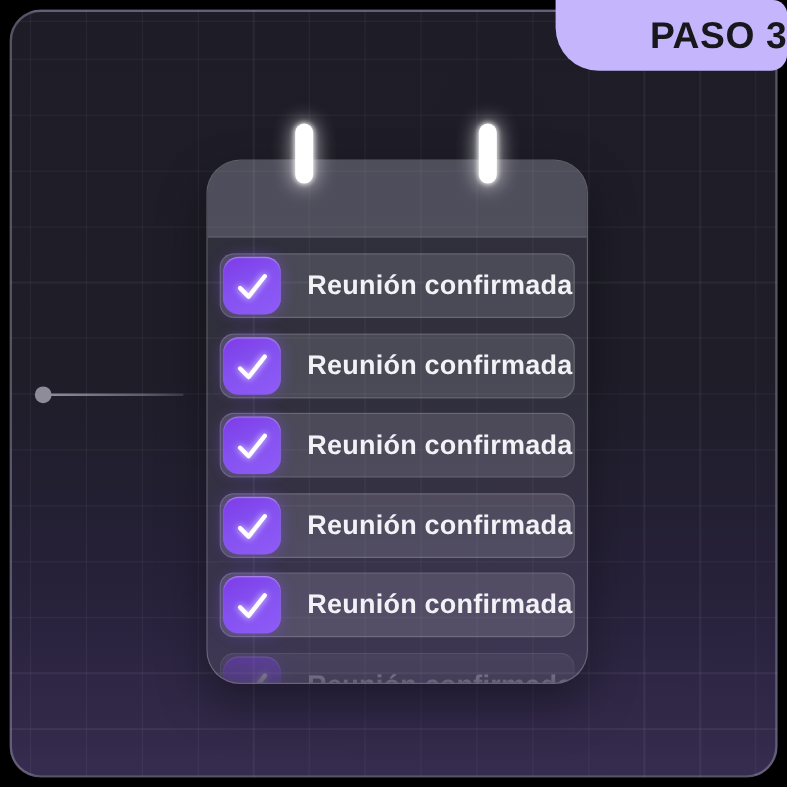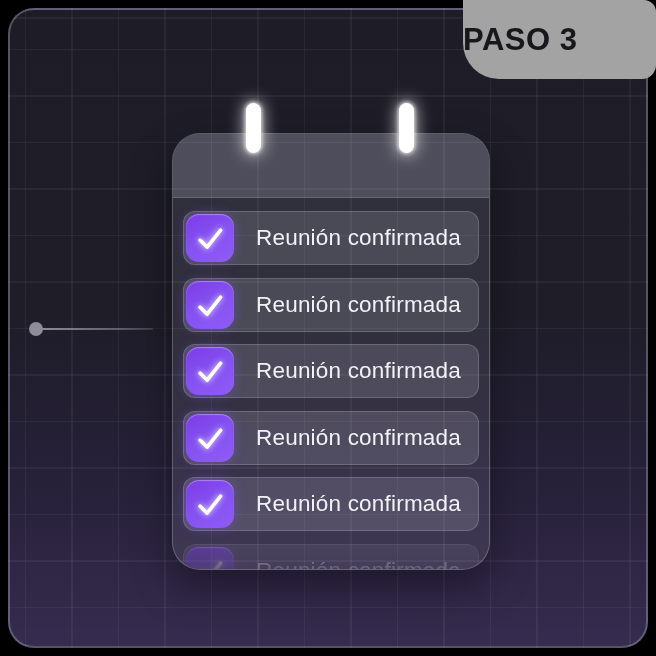--- a/index.html
+++ b/index.html
@@ -96,38 +96,38 @@
     border-radius: 13px;
     background: linear-gradient(150deg, #7d3be8 0%, #8450f0 45%, #8f5cf7 100%);
     box-shadow: inset 0 1px 1px rgba(255,255,255,0.35), 0 0 12px rgba(134,84,245,0.45);
     display: flex; align-items: center; justify-content: center;
   }
   .checkbox svg { filter: drop-shadow(0 0 3px rgba(255,255,255,0.85)); }
   .row-label {
     margin-left: 22px;
     color: #f2f1f6;
     font-size: 22.5px;
-    font-weight: 400;
+    font-weight: 700;
     letter-spacing: 0.2px;
     white-space: nowrap;
   }
   .row-faded {
     opacity: 0.6;
     -webkit-mask-image: linear-gradient(to bottom, rgba(0,0,0,0.8) 0%, rgba(0,0,0,0.25) 60%, rgba(0,0,0,0) 100%);
             mask-image: linear-gradient(to bottom, rgba(0,0,0,0.8) 0%, rgba(0,0,0,0.25) 60%, rgba(0,0,0,0) 100%);
   }
 
   
   .badge {
     position: absolute;
     top: 0; right: 0;
-    width: 193px; height: 79px;
-    background: #a3a3a3;
+    width: 193px; height: 59px;
+    background: #c4b5fd;
     border-radius: 0 12px 14px 36px;
-    display: flex; align-items: center; justify-content: flex-start;
+    display: flex; align-items: center; justify-content: flex-end;
     z-index: 10;
   }
   .badge-label {
     color: #17171c;
     font-size: 31px;
     font-weight: 700;
     letter-spacing: 0.5px;
   }
 </style>
 </head>

